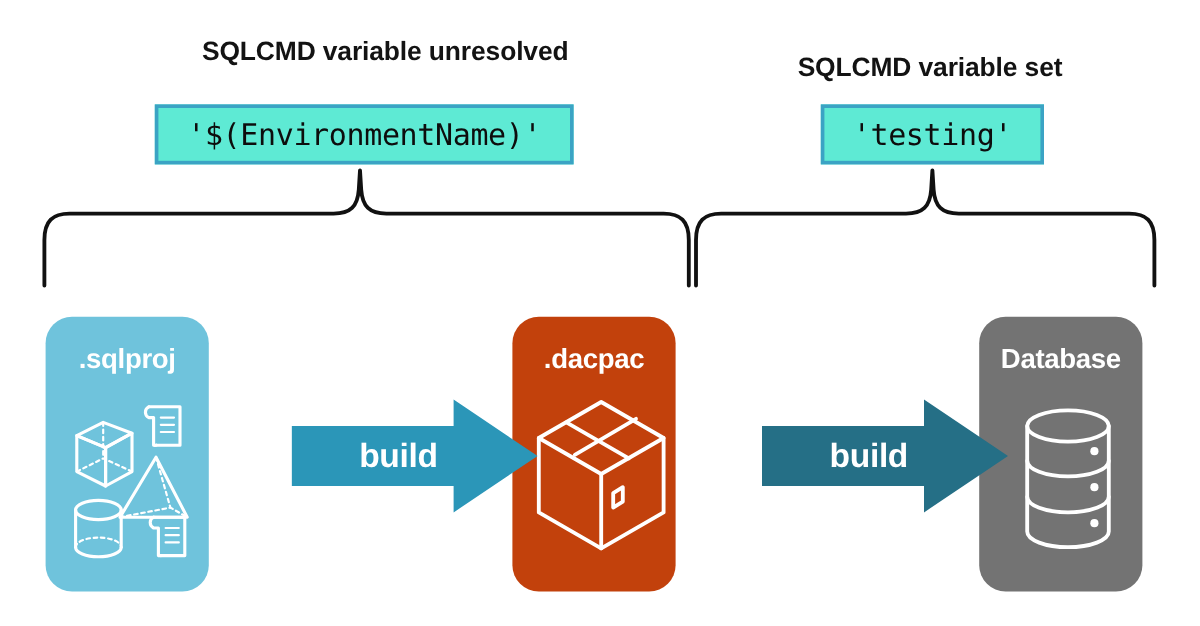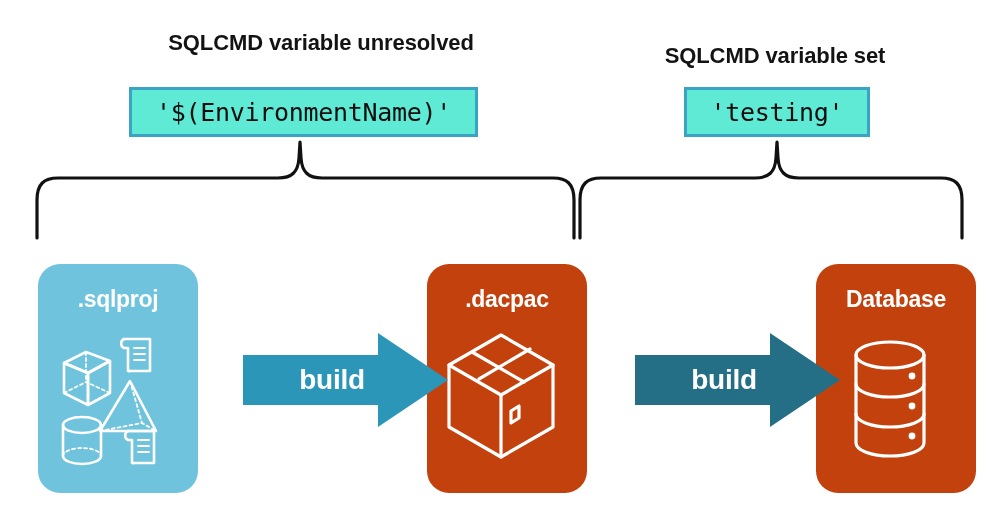--- a/index.html
+++ b/index.html
@@ -61,28 +61,28 @@
     position: absolute;
     left: 0; top: 140px;
     width: 1000px;
     height: 110px;
   }
 
   
   .node-box {
     position: absolute;
     top: 264px;
-    width: 160px;
+    width: 136px;
     height: 229px;
     border-radius: 22px;
     box-sizing: border-box;
   }
   #box-sqlproj  { left: 38px;  background: #6fc3dc; }
   #box-dacpac   { left: 427px; background: #c2410c; }
-  #box-database { left: 816px; background: #c2410c; }
+  #box-database { left: 816px; background: #737373; }
 
   .node-label {
     position: absolute;
     left: 0; right: 0;
     top: 22px;
     text-align: center;
     font-family: "Liberation Sans", sans-serif;
     font-weight: bold;
     font-size: 23px;
     color: #ffffff;

